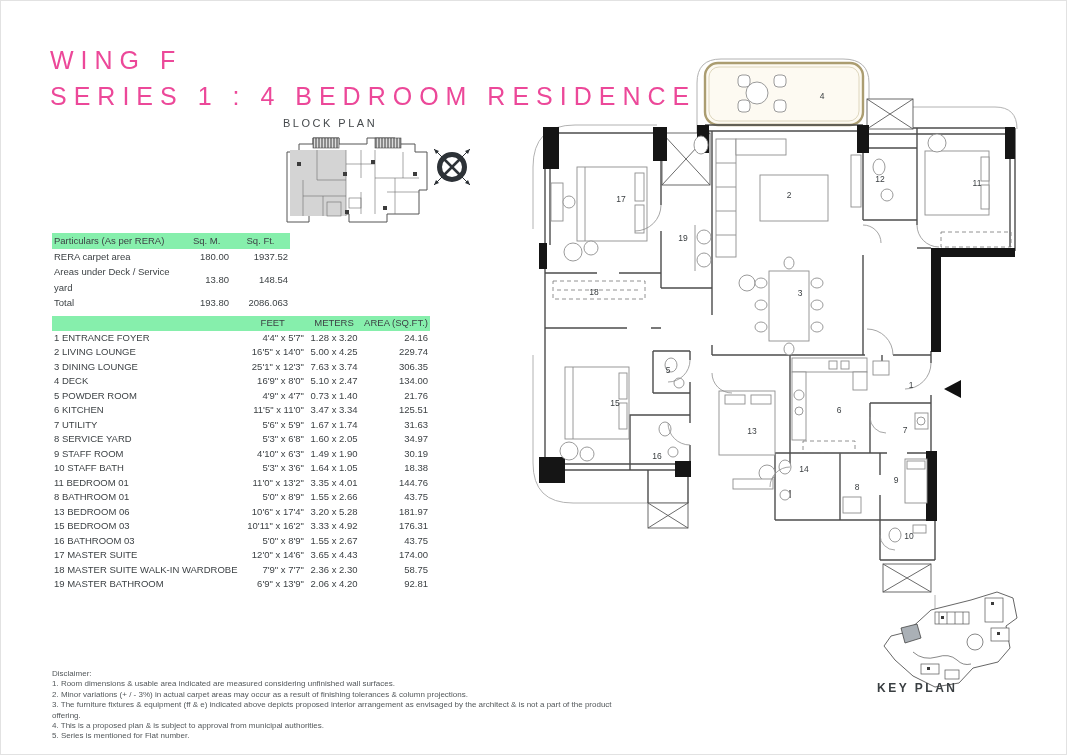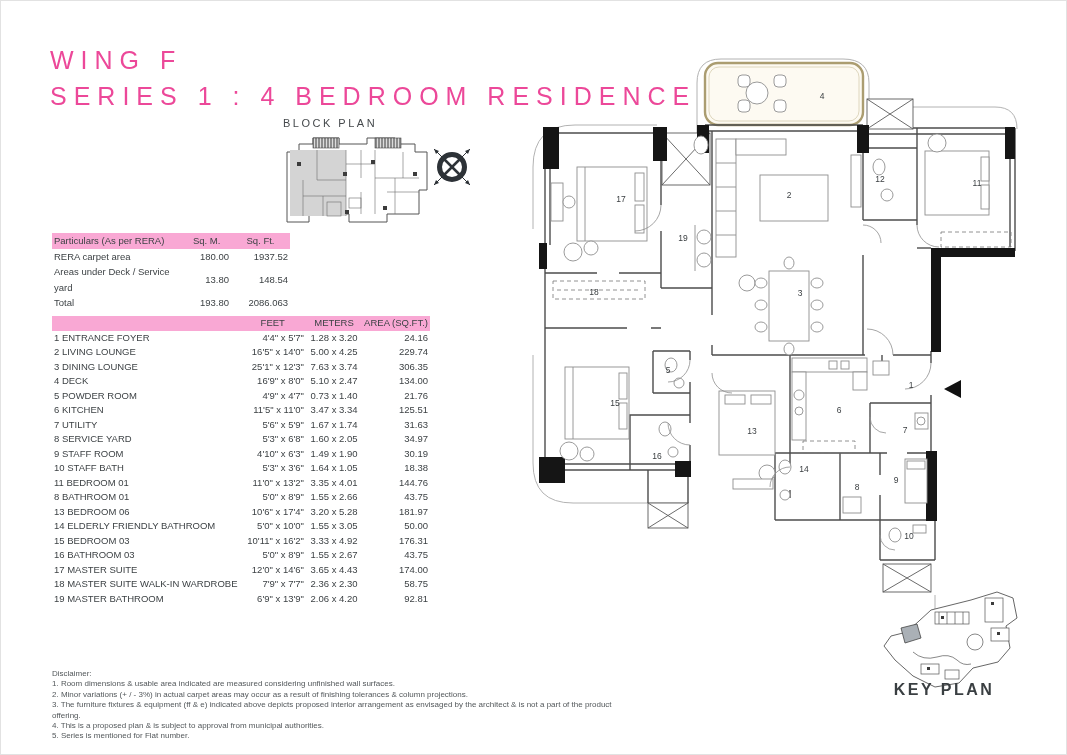--- a/index.html
+++ b/index.html
@@ -3,27 +3,27 @@
 <meta charset="utf-8">
 <style>
   html,body{margin:0;padding:0;background:#ffffff;}
   body{width:1067px;height:755px;position:relative;font-family:"Liberation Sans",sans-serif;color:#3e4346;overflow:hidden;box-shadow:inset 0 0 0 1px #e2e2e2;}
   .abs{position:absolute;}
   .title{left:50px;top:42px;font-size:25px;letter-spacing:7px;color:#ec4899;line-height:36px;white-space:nowrap;}
   .plan-caption{left:283px;top:117px;width:148px;text-align:left;font-size:11px;letter-spacing:2.5px;color:#45494c;}
   .rera{left:52px;top:233px;width:238px;}
   .rooms{left:52px;top:316px;width:378px;}
   table{border-collapse:collapse;width:100%;font-size:9.5px;color:#3d4245;}
-  thead td{background:#f9a8d4;margin-top:38px;}
+  thead td{background:#86efac;margin-top:38px;}
   .rera td{line-height:15.5px;padding:0 2px;}
   .rooms td{line-height:14.5px;padding:0 2px;white-space:nowrap;}
   td.l{text-align:left;} td.r{text-align:right;} td.c{text-align:center;}
   .rera td:nth-child(1){width:132px;} .rera td:nth-child(2){width:46px;} .rera td:nth-child(3){width:56px;}
   .rooms td:nth-child(1){width:176px;} .rooms td:nth-child(2){width:80px;} .rooms td:nth-child(3){width:68px;} .rooms td:nth-child(4){width:52px;}
-  .key-caption{left:877px;top:681px;width:134px;text-align:center;font-size:16px;letter-spacing:2.5px;color:#3a3f42;font-weight:bold;}
+  .key-caption{left:877px;top:681px;width:134px;text-align:left;font-size:12px;letter-spacing:2.5px;color:#3a3f42;font-weight:bold;}
   .disclaimer{left:52px;top:669px;width:580px;font-size:8px;line-height:10.4px;color:#53585b;}
   svg text{font-family:"Liberation Sans",sans-serif;}
   .roomnum{font-size:8.5px;fill:#3c4043;}
 </style>
 </head>
 <body>
 
 <div class="abs title">
   <div>WING F</div>
   <div>SERIES 1 : 4 BEDROOM RESIDENCE</div>
@@ -183,26 +183,20 @@
           <td class="l">8 BATHROOM 01</td>
           <td class="r">5'0" x 8'9"</td>
           <td class="c">1.55 x 2.66</td>
           <td class="r">43.75</td>
         </tr>
         <tr>
           <td class="l">13 BEDROOM 06</td>
           <td class="r">10'6" x 17'4"</td>
           <td class="c">3.20 x 5.28</td>
           <td class="r">181.97</td>
-        </tr>
-        <tr>
-          <td class="l">14 ELDERLY FRIENDLY BATHROOM</td>
-          <td class="r">5'0" x 10'0"</td>
-          <td class="c">1.55 x 3.05</td>
-          <td class="r">50.00</td>
         </tr>
         <tr>
           <td class="l">15 BEDROOM 03</td>
           <td class="r">10'11" x 16'2"</td>
           <td class="c">3.33 x 4.92</td>
           <td class="r">176.31</td>
         </tr>
         <tr>
           <td class="l">16 BATHROOM 03</td>
           <td class="r">5'0" x 8'9"</td>

